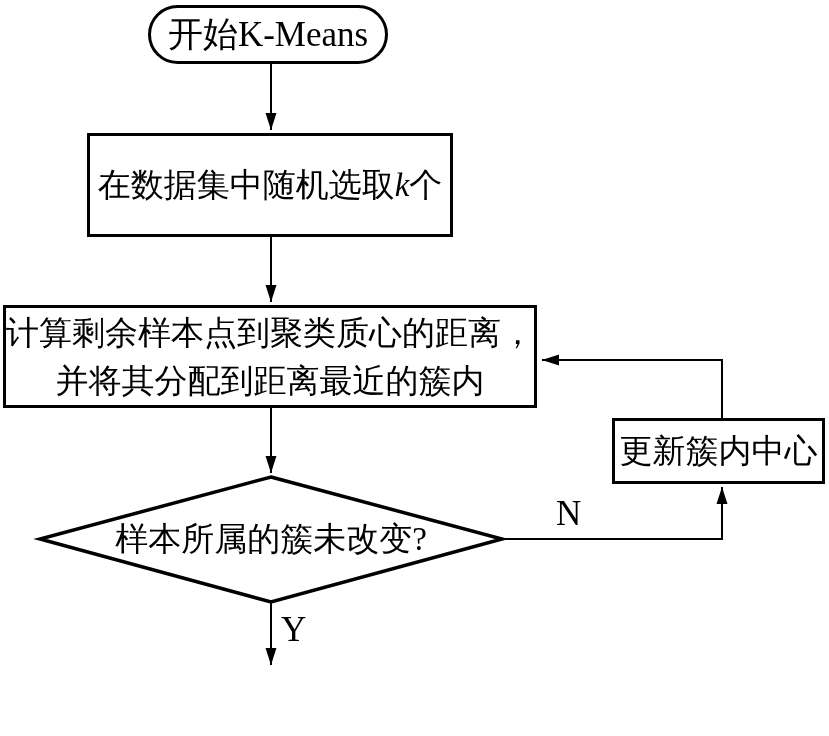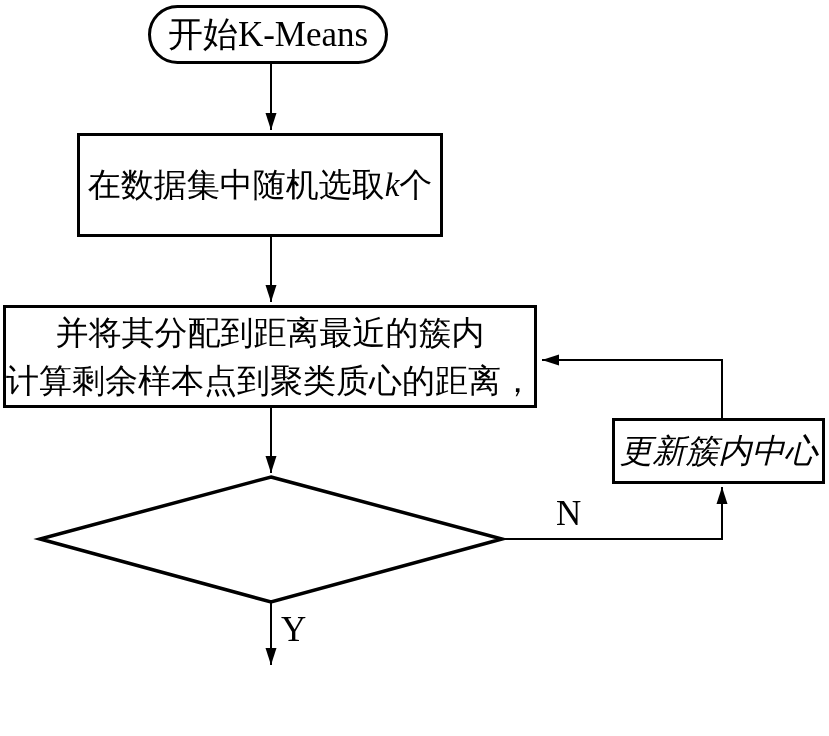--- a/index.html
+++ b/index.html
@@ -69,31 +69,32 @@
 
     <path d="M722 418 L722 360 L542 360" stroke="#000000" stroke-width="2" fill="none" marker-end="url(#arrow)"></path>
 
     <polygon points="271,477 502,539 271,602 40,539" fill="#ffffff" stroke="#000000" stroke-width="3.5"></polygon>
   </svg>
 
   <div class="node stadium" style="left:148px; top:5px; width:240px; height:59px;">
     <span>开始K-Means</span>
   </div>
 
-  <div class="node process" style="left:77px; top:133px; width:366px; height:104px;">
+  <div class="node process" style="left:87px; top:133px; width:366px; height:104px;">
     <div class="pline"><span>在数据集中随机选取</span><span class="var-k">k</span><span>个</span></div>
   </div>
 
   <div class="node process" style="left:3px; top:305px; width:534px; height:103px;">
+    <div class="pline">计算剩余样本点到聚类质心的距离，</div>
     <div class="pline">并将其分配到距离最近的簇内</div>
-    <div class="pline">计算剩余样本点到聚类质心的距离，</div>
   </div>
 
+  <div class="diamond-label" style="left:40px; top:477px; width:462px; height:125px;">样本所属的簇未改变?</div>
 
-  <div class="node process" style="left:612px; top:418px; width:213px; height:66px;font-style:italic;">
+  <div class="node process" style="left:612px; top:418px; width:213px; height:66px;">
     <span>更新簇内中心</span>
   </div>
 
 
   <span class="edge-label" style="left:556px; top:494px;">N</span>
   <span class="edge-label" style="left:281px; top:610px;">Y</span>
 
 </div>
 
 </body></html>

